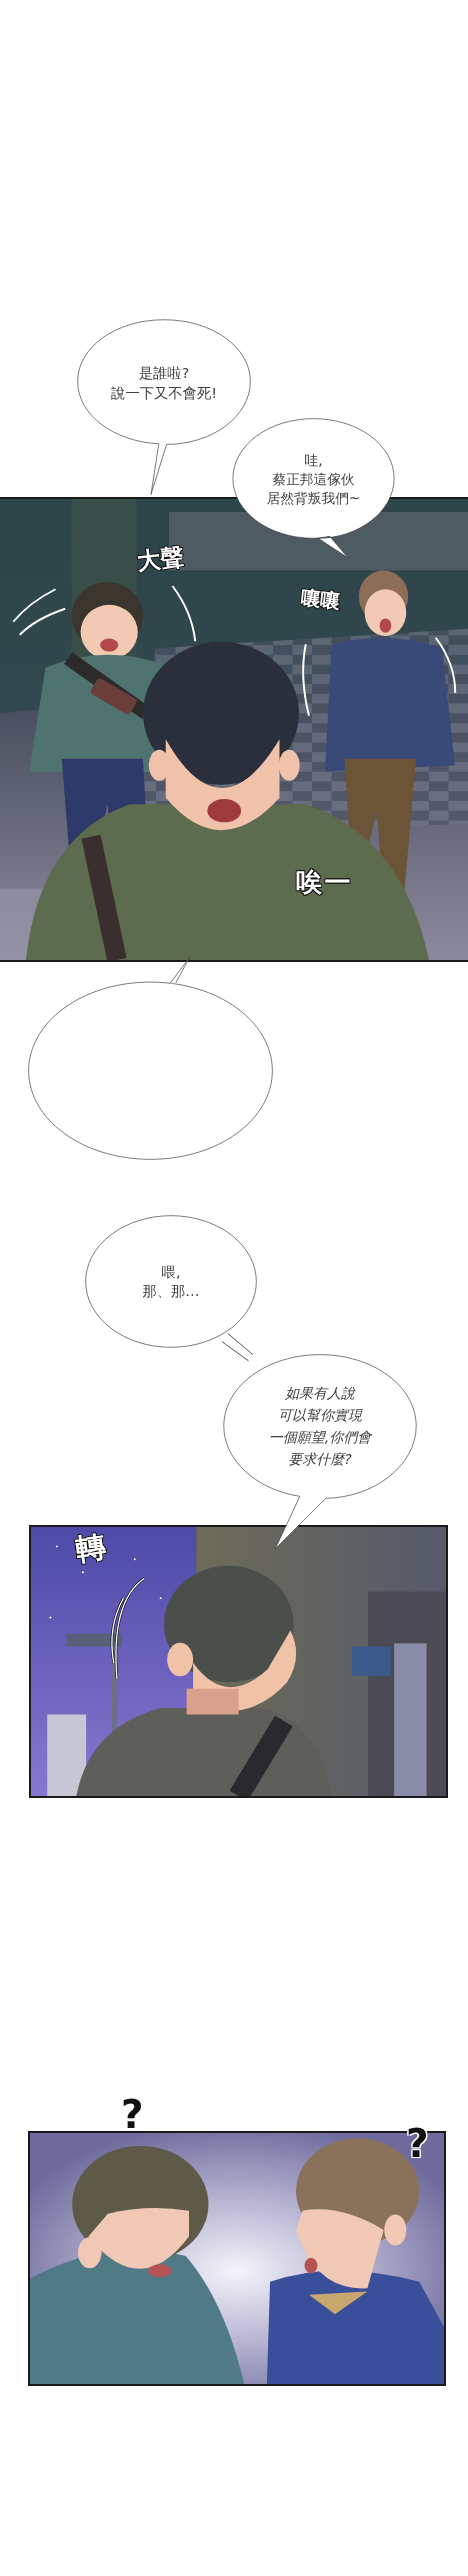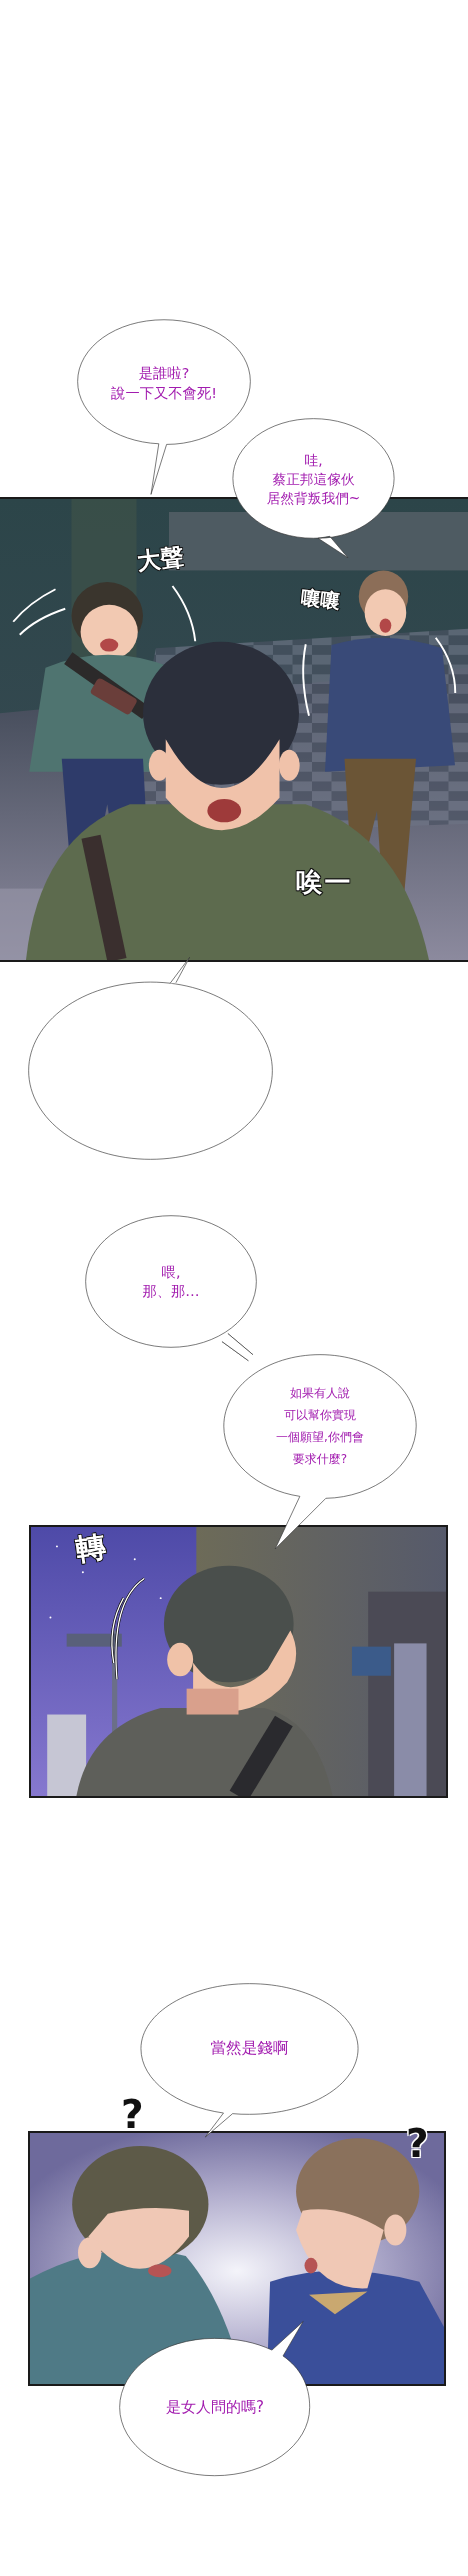--- a/index.html
+++ b/index.html
@@ -6,21 +6,21 @@
   body { width: 468px; height: 2576px; position: relative; overflow: hidden;
          font-family: "DejaVu Sans", sans-serif; }
   .page { position: absolute; left: 0; top: 0; width: 468px; height: 2576px; background: #fff; }
 
   .panel { position: absolute; overflow: hidden; border: 2px solid #1a1a1a; box-sizing: border-box; }
   .panel svg.art { position: absolute; left: 0; top: 0; width: 100%; height: 100%; }
 
   .bubble { position: absolute; z-index: 5; }
   .bubble svg { position: absolute; left: 0; top: 0; overflow: visible; }
   .bubble .text { position: absolute; left: 0; right: 0; top: 50%; transform: translateY(-50%);
-                  text-align: center; color: #a21caf; font-size: 14.3px; line-height: 19.5px;
+                  text-align: center; color: #404040; font-size: 14.3px; line-height: 19.5px;
                   font-family: "DejaVu Sans", sans-serif; white-space: pre-line; }
 
   .sfx { position: absolute; z-index: 4; color: #fff; font-weight: bold;
          font-family: "DejaVu Sans", sans-serif;
          -webkit-text-stroke: 1.3px #111; paint-order: stroke fill;
          text-shadow: 0 0 1.3px #111, 0.7px 0.7px 0 #111, -0.7px -0.7px 0 #111, 0.7px -0.7px 0 #111, -0.7px 0.7px 0 #111; }
   .qmark { position: absolute; z-index: 6; color: #111; font-weight: bold; font-size: 39px;
            font-family: "DejaVu Sans", sans-serif;
            text-shadow: 0 0 2px #fff, 1.3px 1.3px 0 #fff, -1.3px -1.3px 0 #fff, 1.3px -1.3px 0 #fff, -1.3px 1.3px 0 #fff; }
   .speedline { position: absolute; z-index: 4; }
@@ -128,21 +128,21 @@
   <svg style="position:absolute; left:220px; top:1331px; z-index:5;" width="33" height="33" viewBox="0 0 50 50">
     <path d="M3,16 L43,45 M12,4 L50,36" stroke="#333" stroke-width="1"></path>
     <path d="M3,16 L12,4 L50,36 L43,45 Z" fill="#fff"></path>
     <path d="M3,16 L43,45 M12,4 L50,36" stroke="#333" stroke-width="1"></path>
   </svg>
 
   <div class="bubble" style="left:223px; top:1354px; width:194px; height:195px;">
     <svg width="194" height="195" viewBox="0 0 298 300">
       <path d="M149,1 C231,1 297,50 297,111 C297,172 231,221 158,222 L80,300 L118,219 C52,209 1,164 1,111 C1,50 67,1 149,1 Z" fill="#fff" stroke="#333" stroke-width="1"></path>
     </svg>
-    <div class="text" style="top:37%; font-size:12px; line-height:22px;">如果有人說
+    <div class="text" style="top:37%; font-size:14px; line-height:22px;font-style:italic;">如果有人說
 可以幫你實現
 一個願望,你們會
 要求什麼?</div>
   </div>
 
   <div class="panel" style="left:29px; top:1525px; width:419px; height:273px;">
     <svg class="art" viewBox="0 0 640 416" preserveAspectRatio="none">
       <defs>
         <linearGradient id="p2sky" x1="0" y1="0" x2="0" y2="1">
           <stop offset="0" stop-color="#4e4aa8"></stop>
@@ -176,26 +176,20 @@
     </svg>
   </div>
   <div class="sfx" style="left:76px; top:1528px; font-size:30px; transform:rotate(-8deg);">轉</div>
   <svg class="speedline" style="left:104px; top:1575px;" width="52" height="111" viewBox="0 0 80 170">
     <path d="M62,5 Q10,40 20,160" stroke="#111" stroke-width="4" fill="none"></path>
     <path d="M62,5 Q10,40 20,160" stroke="#fff" stroke-width="2" fill="none"></path>
     <path d="M30,35 Q5,80 15,135" stroke="#111" stroke-width="4" fill="none"></path>
     <path d="M30,35 Q5,80 15,135" stroke="#fff" stroke-width="2" fill="none"></path>
   </svg>
 
-  <div class="bubble" style="left:140px; top:1983px; width:219px; height:156px;">
-    <svg width="219" height="156" viewBox="0 0 336 240">
-      <path d="M168,1 C260,1 335,46 335,101 C335,157 260,202 168,202 C 160,202 150,202 142,201 L100,237 L128,200 C56,190 1,150 1,101 C1,46 76,1 168,1 Z" fill="#fff" stroke="#333" stroke-width="1"></path>
-    </svg>
-    <div class="text" style="top:66px; font-size:15.6px;">當然是錢啊</div>
-  </div>
 
   <div class="panel" style="left:28px; top:2131px; width:418px; height:255px;">
     <svg class="art" viewBox="0 0 638 388" preserveAspectRatio="none">
       <defs>
         <radialGradient id="p3bg" cx="0.5" cy="0.55" r="0.6">
           <stop offset="0" stop-color="#f4f4fa"></stop>
             <stop offset="0.5" stop-color="#b4b0cf"></stop>
             <stop offset="1" stop-color="#6e6a9c"></stop>
         </radialGradient>
       </defs>
@@ -211,21 +205,15 @@
       <path d="M430,250 L470,280 L520,245 Z" fill="#c9a870"></path>
       <ellipse cx="505" cy="90" rx="95" ry="82" fill="#8a715c"></ellipse>
       <path d="M410,150 Q440,245 520,240 L545,150 Q480,110 420,120 Z" fill="#f0c8b5"></path>
       <ellipse cx="563" cy="150" rx="17" ry="24" fill="#f0c8b5"></ellipse>
       <ellipse cx="433" cy="205" rx="10" ry="12" fill="#b65454"></ellipse>
     </svg>
   </div>
   <div class="qmark" style="left:121px; top:2092px;">?</div>
   <div class="qmark" style="left:406px; top:2121px;">?</div>
 
-  <div class="bubble" style="left:119px; top:2313px; width:192px; height:164px;">
-    <svg width="192" height="164" viewBox="0 0 295 252">
-      <path d="M147,39 C 180,39 210,45 235,57 L283,13 L252,66 C278,84 293,110 293,145 C293,203 228,250 147,250 C66,250 1,203 1,145 C1,86 66,39 147,39 Z" fill="#fff" stroke="#333" stroke-width="1"></path>
-    </svg>
-    <div class="text" style="top:58%; font-size:15px;">是女人問的嗎?</div>
-  </div>
 
 </div>
 
 
 </body></html>

